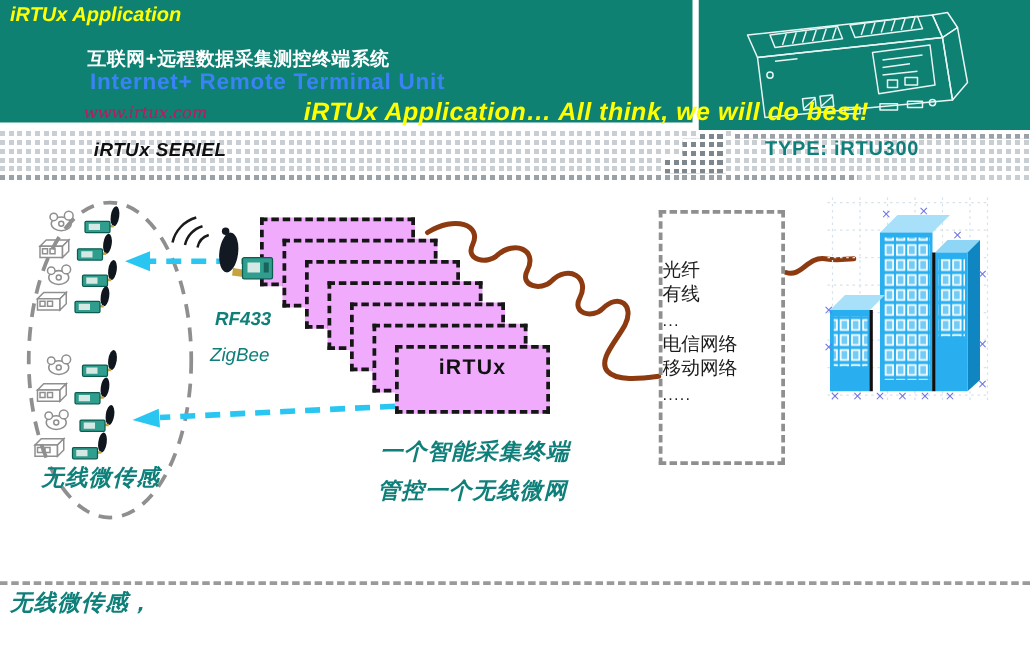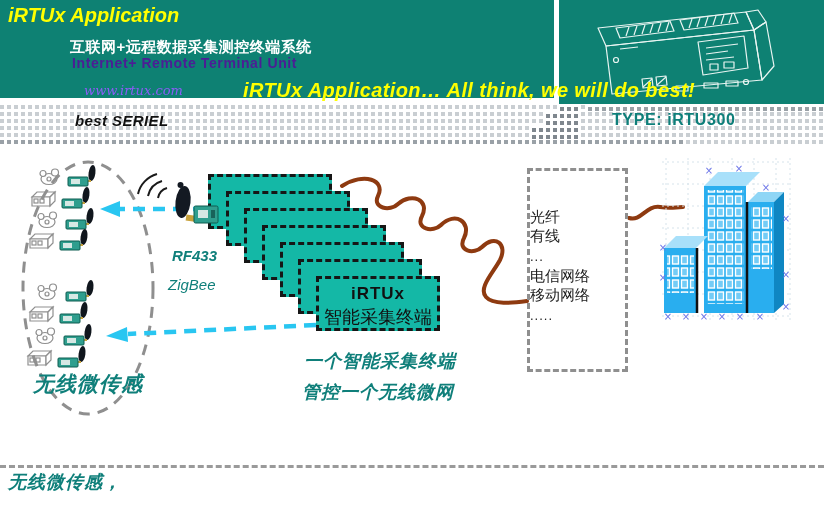--- a/index.html
+++ b/index.html
@@ -5,24 +5,24 @@
   html,body{margin:0;padding:0}
   body{
     width:824px;height:531px;position:relative;overflow:hidden;background:#fff;
     font-family:"Liberation Sans",sans-serif;
   }
   .abs{position:absolute}
 
   
   .hdr-left{left:0;top:0;width:554px;height:98px;background:#0E8173}
   .hdr-right{left:559px;top:0;width:265px;height:104px;background:#0E8173}
-  .app-title{left:8px;top:4px;font-size:20px;font-weight:bold;font-style:italic;color:#FFFF00;z-index:3}
+  .app-title{left:8px;top:4px;font-size:16px;font-weight:bold;font-style:italic;color:#FFFF00;z-index:3}
   .title-cn{left:70px;top:38px;font-size:15px;font-weight:bold;color:#FFFFFF;z-index:3;letter-spacing:.5px}
-  .title-en{left:72px;top:55px;font-size:14px;font-weight:bold;color:#4c1d95;z-index:3;letter-spacing:.6px}
-  .website{left:84px;top:83px;font-size:13px;font-style:italic;color:#8b5cf6;z-index:3;font-family:"DejaVu Serif",serif}
+  .title-en{left:72px;top:55px;font-size:18px;font-weight:bold;color:#3b82f6;z-index:3;letter-spacing:.6px}
+  .website{left:67px;top:83px;font-size:13px;font-style:italic;color:#be185d;z-index:3;font-family:"DejaVu Serif",serif}
   .slogan{left:243px;top:79px;font-size:20px;font-weight:bold;font-style:italic;color:#FFFF00;z-index:4;letter-spacing:.4px;white-space:nowrap}
   .device-art{left:586px;top:2px;z-index:3}
 
   
   .band{
     left:0;top:104px;width:824px;height:40px;background-color:#fff;
     background-image:
       repeating-linear-gradient(90deg, transparent 0 4px, #fff 4px 7px),
       repeating-linear-gradient(0deg, #C9CED2 0 4px, #fff 4px 7px);
   }
@@ -39,32 +39,32 @@
   .band-top-strip{left:588px;top:104px;width:236px;height:7px}
   .band-bottom-strip{left:0;top:139px;width:686px;height:5px}
   .band-stair{left:532px;top:104px;width:49px;height:35px;
     clip-path:polygon(49px 0,49px 35px,0 35px,0 21px,14px 21px,14px 7px,28px 7px,28px 0)}
   .series-label{left:75px;top:112px;font-size:15px;font-weight:bold;font-style:italic;color:#101010;letter-spacing:.4px;z-index:2}
   .type-label{left:612px;top:111px;font-size:16px;font-weight:bold;color:#0E7F7A;letter-spacing:.6px;z-index:2}
 
   
   .stack-card{
     position:absolute;width:124px;height:55px;box-sizing:border-box;
-    background:#14b8a6;border:3px dashed #161616;z-index:2;
+    background:#f0abfc;border:3px dashed #161616;z-index:2;
   }
   .t-name{text-align:center;font-size:17px;font-weight:bold;color:#111;margin-top:5px;letter-spacing:1px}
   .t-sub{text-align:center;font-size:18px;color:#111;margin-top:1px;white-space:nowrap}
   .diagram-svg{left:0;top:144px;z-index:5;pointer-events:none}
 
   .sensor-row{position:absolute;width:64px;height:26px;z-index:1}
 
   .lbl-teal{color:#0F7F7A;font-style:italic;z-index:6}
   .lbl-rf{left:172px;top:247px;font-size:15px;font-weight:600}
   .lbl-zb{left:168px;top:276px;font-size:15px;font-weight:400}
-  .lbl-sensors{left:33px;top:370px;font-size:21px;font-weight:bold;letter-spacing:1px}
+  .lbl-sensors{left:33px;top:370px;font-size:18px;font-weight:bold;letter-spacing:1px}
   .caption1{left:304px;top:349px;font-size:18px;font-weight:bold;letter-spacing:1px}
   .caption2{left:302px;top:380px;font-size:18px;font-weight:bold;letter-spacing:1px}
 
   .net-box{
     left:527px;top:168px;width:101px;height:204px;box-sizing:border-box;
     border:3px dashed #8F8F8F;z-index:6;background:transparent;
     display:flex;flex-direction:column;align-items:flex-start;padding-top:36px;
   }
   .net-line{font-size:15px;color:#1c1c1c;line-height:19px;white-space:nowrap}
   .net-dots{font-size:13px;color:#1c1c1c;line-height:15px;margin-top:4px;margin-bottom:2px;letter-spacing:1px}
@@ -132,21 +132,21 @@
     <rect x="118" y="81" width="14" height="5"></rect>
     <rect x="140" y="79" width="12" height="5"></rect>
     <circle cx="160" cy="80" r="2.5"></circle>
   </g>
 </svg>
 
 <div class="abs band"></div>
 <div class="abs band-dark band-top-strip"></div>
 <div class="abs band-dark band-bottom-strip"></div>
 <div class="abs band-darkest band-stair"></div>
-<div class="abs series-label">best SERIEL</div>
+<div class="abs series-label">iRTUx SERIEL</div>
 <div class="abs type-label">TYPE:  iRTU300</div>
 
 <div class="sensor-row" style="left:36px;top:164px">
   <svg width="64" height="26">
       <use href="#g-fan"></use>
       <use href="#g-module" x="32"></use>
     </svg>
 </div>
 <div class="sensor-row" style="left:30px;top:186px">
   <svg width="64" height="26">
@@ -192,21 +192,20 @@
 </div>
 
 <div class="stack-card" style="left:208px;top:174px"></div>
 <div class="stack-card" style="left:226px;top:191px"></div>
 <div class="stack-card" style="left:244px;top:208px"></div>
 <div class="stack-card" style="left:262px;top:225px"></div>
 <div class="stack-card" style="left:280px;top:242px"></div>
 <div class="stack-card" style="left:298px;top:259px"></div>
 <div class="stack-card" style="left:316px;top:276px">
   <div class="t-name">iRTUx</div>
-  <div class="t-sub">智能采集终端</div>
 </div>
 
 <svg class="abs diagram-svg" width="824" height="326" viewBox="0 144 824 326">
   <defs>
     <pattern id="win" width="9" height="12" patternUnits="userSpaceOnUse">
       <rect x="1.5" y="2" width="6" height="8" fill="#73CCF6" stroke="#FFFFFF" stroke-width="1.4"></rect>
     </pattern>
   </defs>
 
   <ellipse cx="88" cy="288" rx="65" ry="126" fill="none" stroke="#8F8F8F" stroke-width="3" stroke-dasharray="11 8"></ellipse>

